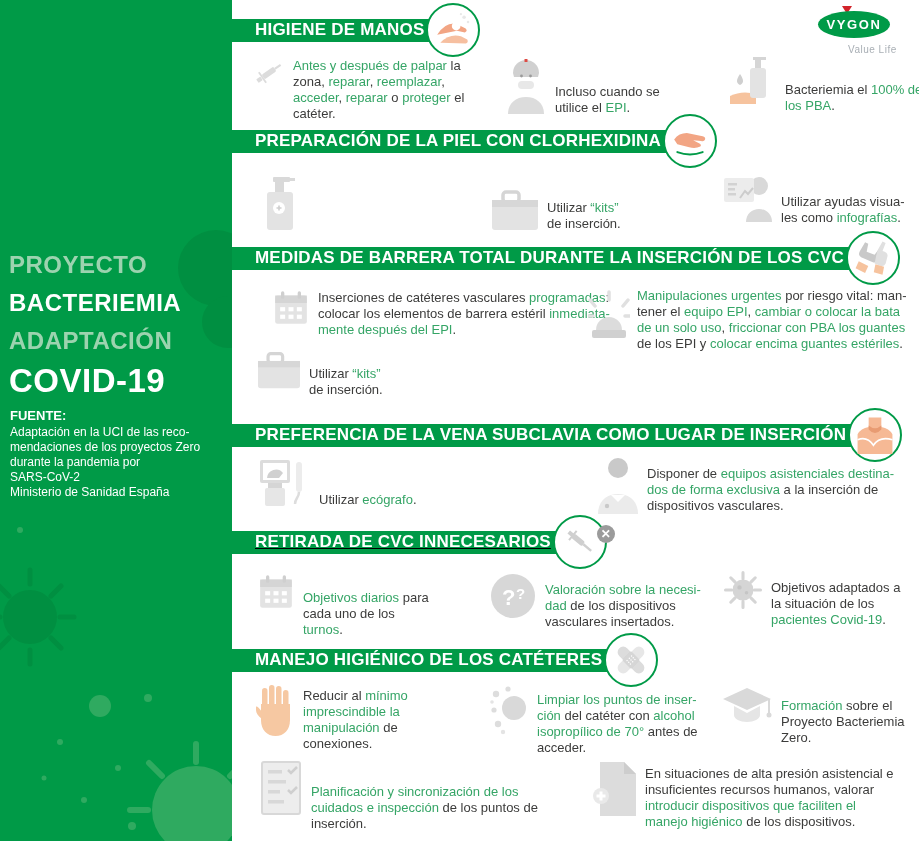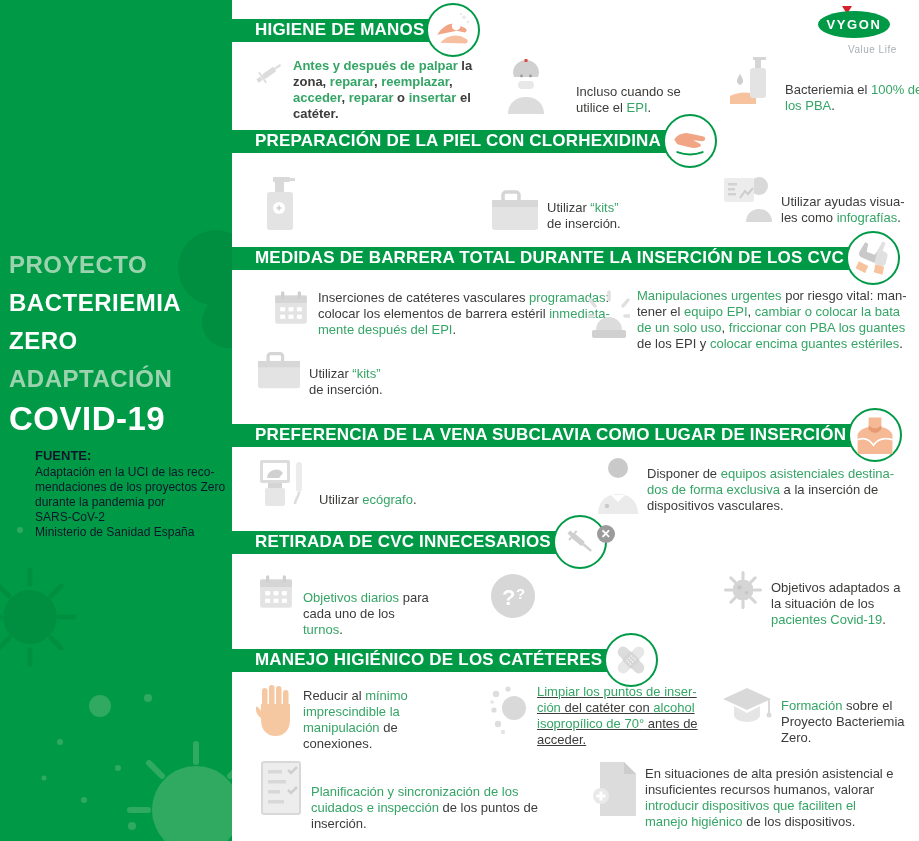--- a/index.html
+++ b/index.html
@@ -9,68 +9,68 @@
   html,body{margin:0;padding:0;background:#fff;font-family:"Liberation Sans",sans-serif;}
   #poster{position:relative;width:919px;height:841px;background:#fff;overflow:hidden;}
 
   
   #sidebar{position:absolute;left:0;top:0;width:232px;height:841px;background:var(--green);overflow:hidden;}
   #sidebar .deco{position:absolute;left:0;top:0;pointer-events:none;}
   .side-title{position:absolute;left:9px;top:246px;letter-spacing:.5px;line-height:38px;font-weight:bold;}
   .side-title .pale{color:var(--pale);font-size:24px;}
   .side-title .white{color:#fff;font-size:24px;}
   .side-title .big{color:#fff;font-size:33px;line-height:42px;}
-  .source{position:absolute;left:10px;top:448px;width:214px;color:#0f172a;margin-left:25px;}
+  .source{position:absolute;left:10px;top:408px;width:214px;color:#ffffff;}
   .source .lbl{font-weight:bold;font-size:13px;margin-bottom:2px;}
   .source .ln{font-size:12px;line-height:15px;}
 
   
   #content{position:absolute;left:232px;top:0;width:687px;height:841px;}
 
   .hdr{position:absolute;left:0;display:flex;align-items:center;height:54px;}
   .bar{display:inline-flex;align-items:center;height:23px;background:var(--green);
        color:#fff;font-weight:bold;font-size:17px;letter-spacing:.2px;
        padding:0 16px 0 23px;white-space:nowrap;z-index:1;}
   .hcircle{position:relative;flex:none;width:54px;height:54px;margin-left:-14px;background:#fff;
        border:2.5px solid var(--green);border-radius:50%;display:flex;align-items:center;
        justify-content:center;z-index:2;box-sizing:border-box;}
   .hcircle svg{width:38px;height:38px;}
   .badge-x{position:absolute;right:-10px;top:8px;width:18px;height:18px;border-radius:50%;
        background:#9b9b9b;color:#fff;font-size:12px;font-weight:bold;display:flex;
        align-items:center;justify-content:center;line-height:1;}
-  .h1{top:3px;} .h2{top:114px;} .h3{top:231px;} .h4{top:408px;} .h5{top:515px;} .h6{top:633px;}
+  .h1{top:3px;} .h2{top:114px;} .h3{top:231px;} .h4{top:408px;} .h5{top:515px;text-decoration:underline;} .h6{top:633px;}
 
   .item{position:absolute;display:flex;align-items:flex-start;gap:7px;}
   .icn{flex:none;}
   .icn svg{display:block;width:100%;height:100%;}
   .txt{margin:0;font-size:13px;line-height:16px;color:var(--tdark);white-space:pre-line;}
   .txt .g{color:var(--tgreen);}
 
-  .s1i1{left:20px;top:56px;font-weight:bold;}  .s1i1 .icn{width:34px;height:34px;} .s1i1 .txt{width:202px;margin-top:2px;}
-  .s1i2{left:272px;top:54px;} .s1i2 .icn{width:44px;height:60px;} .s1i2 .txt{width:142px;margin-top:30px;margin-left:21px;}
+  .s1i1{left:20px;top:56px;}  .s1i1 .icn{width:34px;height:34px;} .s1i1 .txt{width:202px;margin-top:2px;}
+  .s1i2{left:272px;top:54px;} .s1i2 .icn{width:44px;height:60px;} .s1i2 .txt{width:142px;margin-top:30px;}
   .s1i3{left:498px;top:50px;} .s1i3 .icn{width:48px;height:62px;} .s1i3 .txt{width:152px;margin-top:32px;}
 
   .s2i1{left:30px;top:170px;}  .s2i1 .icn{width:36px;height:62px;} .s2i1 .txt{width:202px;margin-top:12px;}
   .s2i2{left:258px;top:188px;} .s2i2 .icn{width:50px;height:46px;} .s2i2 .txt{width:122px;margin-top:12px;}
   .s2i3{left:490px;top:170px;} .s2i3 .icn{width:52px;height:52px;} .s2i3 .txt{width:162px;margin-top:24px;}
 
   .s3i1{left:39px;top:288px;}  .s3i1 .icn{width:40px;height:40px;} .s3i1 .txt{width:322px;margin-top:2px;}
   .s3i2{left:356px;top:286px;} .s3i2 .icn{width:42px;height:56px;} .s3i2 .txt{width:312px;margin-top:2px;}
   .s3i3{left:24px;top:350px;}  .s3i3 .icn{width:46px;height:42px;} .s3i3 .txt{width:122px;margin-top:16px;}
   .s3i4{left:346px;top:346px;} .s3i4 .icn{width:52px;height:46px;} .s3i4 .txt{width:242px;margin-top:10px;}
 
   .s4i1{left:26px;top:458px;}  .s4i1 .icn{width:54px;height:50px;} .s4i1 .txt{width:132px;margin-top:34px;}
   .s4i2{left:364px;top:456px;} .s4i2 .icn{width:44px;height:58px;} .s4i2 .txt{width:292px;margin-top:10px;}
 
   .s5i1{left:24px;top:570px;}  .s5i1 .icn{width:40px;height:44px;} .s5i1 .txt{width:152px;margin-top:20px;}
   .s5i2{left:256px;top:570px;} .s5i2 .icn{width:50px;height:52px;} .s5i2 .txt{width:172px;margin-top:12px;}
   .s5i3{left:490px;top:568px;} .s5i3 .icn{width:42px;height:44px;} .s5i3 .txt{width:166px;margin-top:12px;}
 
   .s6i1{left:24px;top:684px;}  .s6i1 .icn{width:40px;height:54px;} .s6i1 .txt{width:152px;margin-top:4px;}
-  .s6i2{left:256px;top:682px;} .s6i2 .icn{width:42px;height:54px;} .s6i2 .txt{width:182px;margin-top:2px;text-decoration:underline;}
+  .s6i2{left:256px;top:682px;} .s6i2 .icn{width:42px;height:54px;} .s6i2 .txt{width:182px;margin-top:10px;}
   .s6i3{left:488px;top:682px;} .s6i3 .icn{width:54px;height:46px;} .s6i3 .txt{width:156px;margin-top:16px;}
   .s6i4{left:26px;top:760px;}  .s6i4 .icn{width:46px;height:56px;} .s6i4 .txt{width:242px;margin-top:24px;}
   .s6i5{left:360px;top:760px;} .s6i5 .icn{width:46px;height:58px;} .s6i5 .txt{width:322px;margin-top:6px;}
 
   
   .logo{position:absolute;left:586px;top:6px;width:120px;}
   .logo-tri{position:absolute;left:24px;top:0;width:0;height:0;border-left:5px solid transparent;
       border-right:5px solid transparent;border-top:8px solid #D2232A;}
   .logo-ellipse{position:absolute;left:0;top:5px;width:72px;height:27px;border-radius:50%;
       background:var(--green);color:#ffffff;font-weight:bold;font-size:13px;letter-spacing:1.6px;
@@ -100,21 +100,20 @@
       <circle cx="118" cy="768" r="3" fill="#2FAA60"></circle>
       <circle cx="84" cy="800" r="3" fill="#2FAA60"></circle>
       <circle cx="132" cy="826" r="4" fill="#2FAA60"></circle>
       <circle cx="44" cy="778" r="2.5" fill="#2FAA60"></circle>
       <circle cx="20" cy="530" r="3" fill="#2FAA60"></circle>
     </svg>
 
     <div class="side-title">
       <div class="pale">PROYECTO</div>
       <div class="white">BACTERIEMIA</div>
-      <div class="white">ZERO</div>
       <div class="pale">ADAPTACIÓN</div>
       <div class="big">COVID-19</div>
     </div>
 
     <div class="source">
       <div class="lbl">FUENTE:</div>
       <div class="ln">Adaptación en la UCI de las reco-</div>
       <div class="ln">mendaciones de los proyectos Zero</div>
       <div class="ln">durante la pandemia por</div>
       <div class="ln">SARS-CoV-2</div>
@@ -220,21 +219,21 @@
             <g transform="rotate(-35 24 24)" fill="#DCDCDC">
               <rect x="14" y="20" width="20" height="8" rx="2"></rect>
               <rect x="34" y="22.5" width="10" height="3"></rect>
               <rect x="4" y="21" width="7" height="6" rx="1"></rect>
               <rect x="11.5" y="15" width="2.5" height="18"></rect>
             </g>
           </svg>
         </span>
       <p class="txt"><span class="g">Antes y después de palpar</span><span> la
 zona, </span><span class="g">reparar</span><span>, </span><span class="g">reemplazar</span><span>,
-</span><span class="g">acceder</span><span>, </span><span class="g">reparar</span><span> o </span><span class="g">insertar</span><span> el
+</span><span class="g">acceder</span><span>, </span><span class="g">reparar</span><span> o </span><span class="g">proteger</span><span> el
 catéter.</span></p>
     </div>
     <div class="item s1i2">
       <span class="icn">
           <svg viewBox="0 0 44 60">
             <path d="M4 60c0-11 8-17 18-17s18 6 18 17z" fill="#DCDCDC"></path>
             <circle cx="22" cy="22" r="13" fill="#fff"></circle>
             <path d="M9 19a13 13 0 0 1 26 0l-1 4H10z" fill="#D0D0D0"></path>
             <rect x="14" y="27" width="16" height="8" rx="4" fill="#E8E8E8"></rect>
             <circle cx="17.5" cy="22" r="1.4" fill="#9a9a9a"></circle>
@@ -394,20 +393,23 @@
 </span><span class="g">turnos</span><span>.</span></p>
     </div>
     <div class="item s5i2">
       <span class="icn">
           <svg viewBox="0 0 50 52">
             <circle cx="25" cy="26" r="22" fill="#D7D7D7"></circle>
             <text x="14" y="35" font-size="22" fill="#fff" font-weight="bold" font-family="sans-serif">?</text>
             <text x="28" y="29" font-size="15" fill="#fff" font-weight="bold" font-family="sans-serif">?</text>
           </svg>
         </span>
+      <p class="txt"><span class="g">Valoración sobre la necesi-
+dad</span><span> de los dispositivos
+vasculares insertados.</span></p>
     </div>
     <div class="item s5i3">
       <span class="icn">
           <svg viewBox="0 0 48 48">
             <g stroke="#D5D5D5" stroke-width="3.5" stroke-linecap="round">
               <path d="M24 4v7M24 37v7M4 24h7M37 24h7M10 10l5 5M38 10l-5 5M10 38l5-5M38 38l-5-5"></path>
             </g>
             <circle cx="24" cy="24" r="12" fill="#D5D5D5"></circle>
             <circle cx="20" cy="21" r="2.5" fill="#C5C5C5"></circle>
             <circle cx="28" cy="27" r="2" fill="#C5C5C5"></circle>

